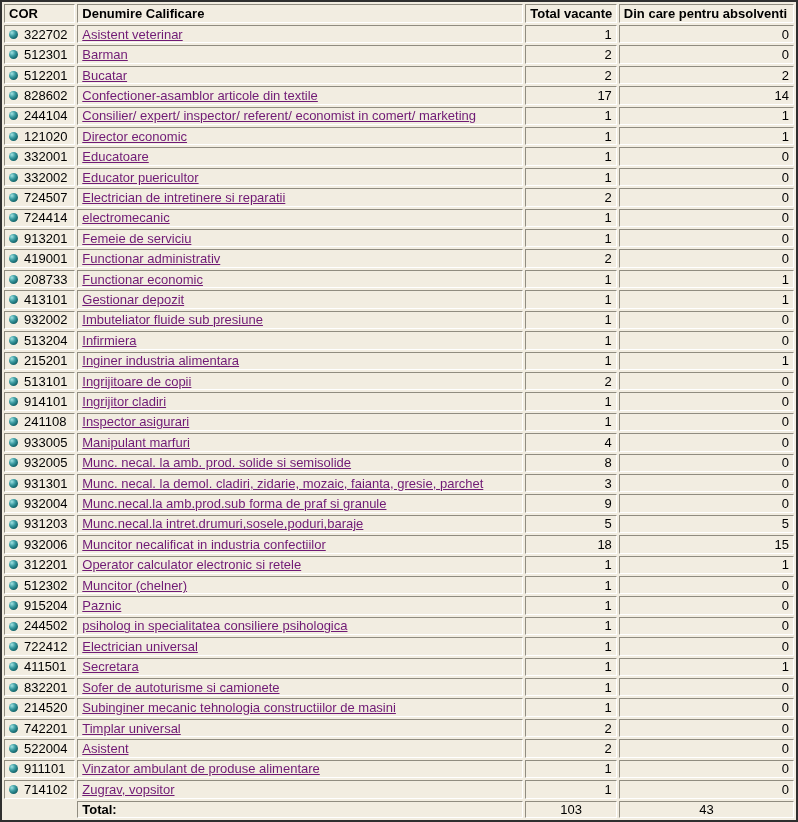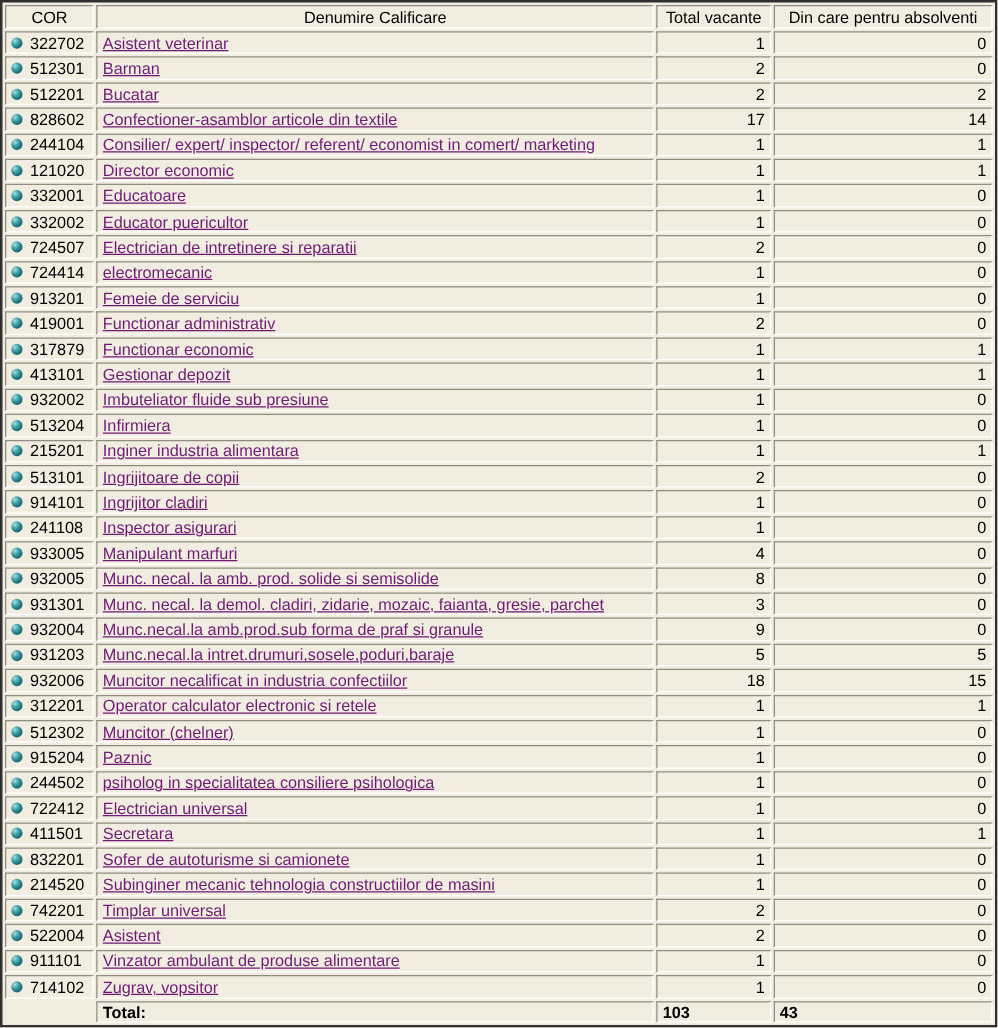--- a/index.html
+++ b/index.html
@@ -25,38 +25,38 @@
     border: 1px solid;
     border-color: #908c80 #ffffff #ffffff #908c80; 
     padding: 0 4px;
     height: 15px;
     line-height: 15px;
     overflow: hidden;
     white-space: nowrap;
     box-sizing: content-box;
   }
   .grid th {
-    font-weight: normal;
-    text-align: center;
+    font-weight: bold;
+    text-align: left;
     height: 17px;
     line-height: 17px;
   }
   .col-cor  { width: 70px; }
   .col-name { width: 438px; }
   .col-tot  { width: 90px; }
   .col-abs  { width: 172px; }
   td.cor { text-align: left; }
   td.num { text-align: right; }
   td.name { text-align: left; }
   td.blank {
     border: none;
     background: #f2ede1;
   }
   td.foot-label { font-weight: bold; }
-  td.foot-num { font-weight: bold; text-align: left; }
+  td.foot-num { font-weight: normal; text-align: center; }
   .bullet {
     display: inline-block;
     width: 9px;
     height: 9px;
     border-radius: 50%;
     background: radial-gradient(circle at 32% 30%, #9fe2e2 0%, #3a9aa0 38%, #176a70 70%, #0d3d42 100%);
     margin-right: 6px;
     vertical-align: middle;
     position: relative;
     top: -1px;
@@ -151,21 +151,21 @@
         <td class="num">1</td>
         <td class="num">0</td>
       </tr>
       <tr>
         <td class="cor"><span class="bullet"></span><span>419001</span></td>
         <td class="name"><a href="#" class="qual-link">Functionar administrativ</a></td>
         <td class="num">2</td>
         <td class="num">0</td>
       </tr>
       <tr>
-        <td class="cor"><span class="bullet"></span><span>317879</span></td>
+        <td class="cor"><span class="bullet"></span><span>208733</span></td>
         <td class="name"><a href="#" class="qual-link">Functionar economic</a></td>
         <td class="num">1</td>
         <td class="num">1</td>
       </tr>
       <tr>
         <td class="cor"><span class="bullet"></span><span>413101</span></td>
         <td class="name"><a href="#" class="qual-link">Gestionar depozit</a></td>
         <td class="num">1</td>
         <td class="num">1</td>
       </tr>

